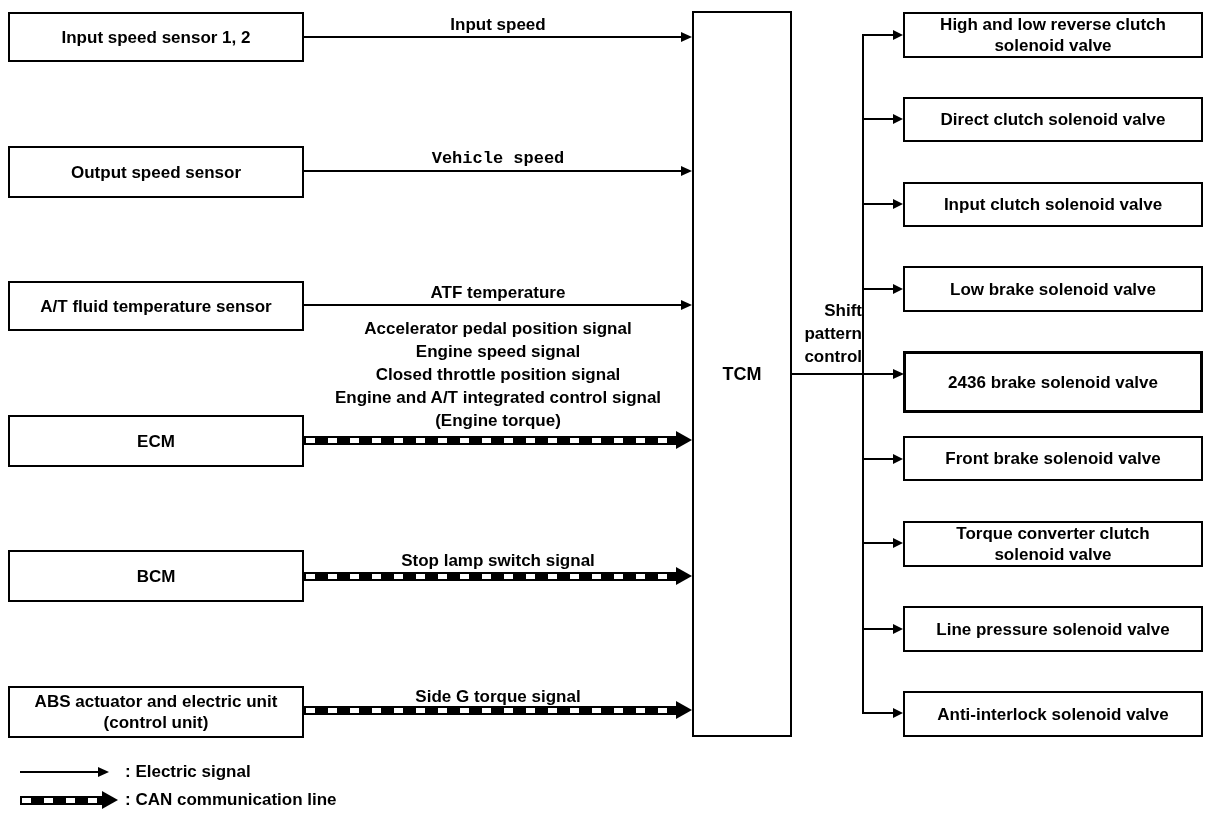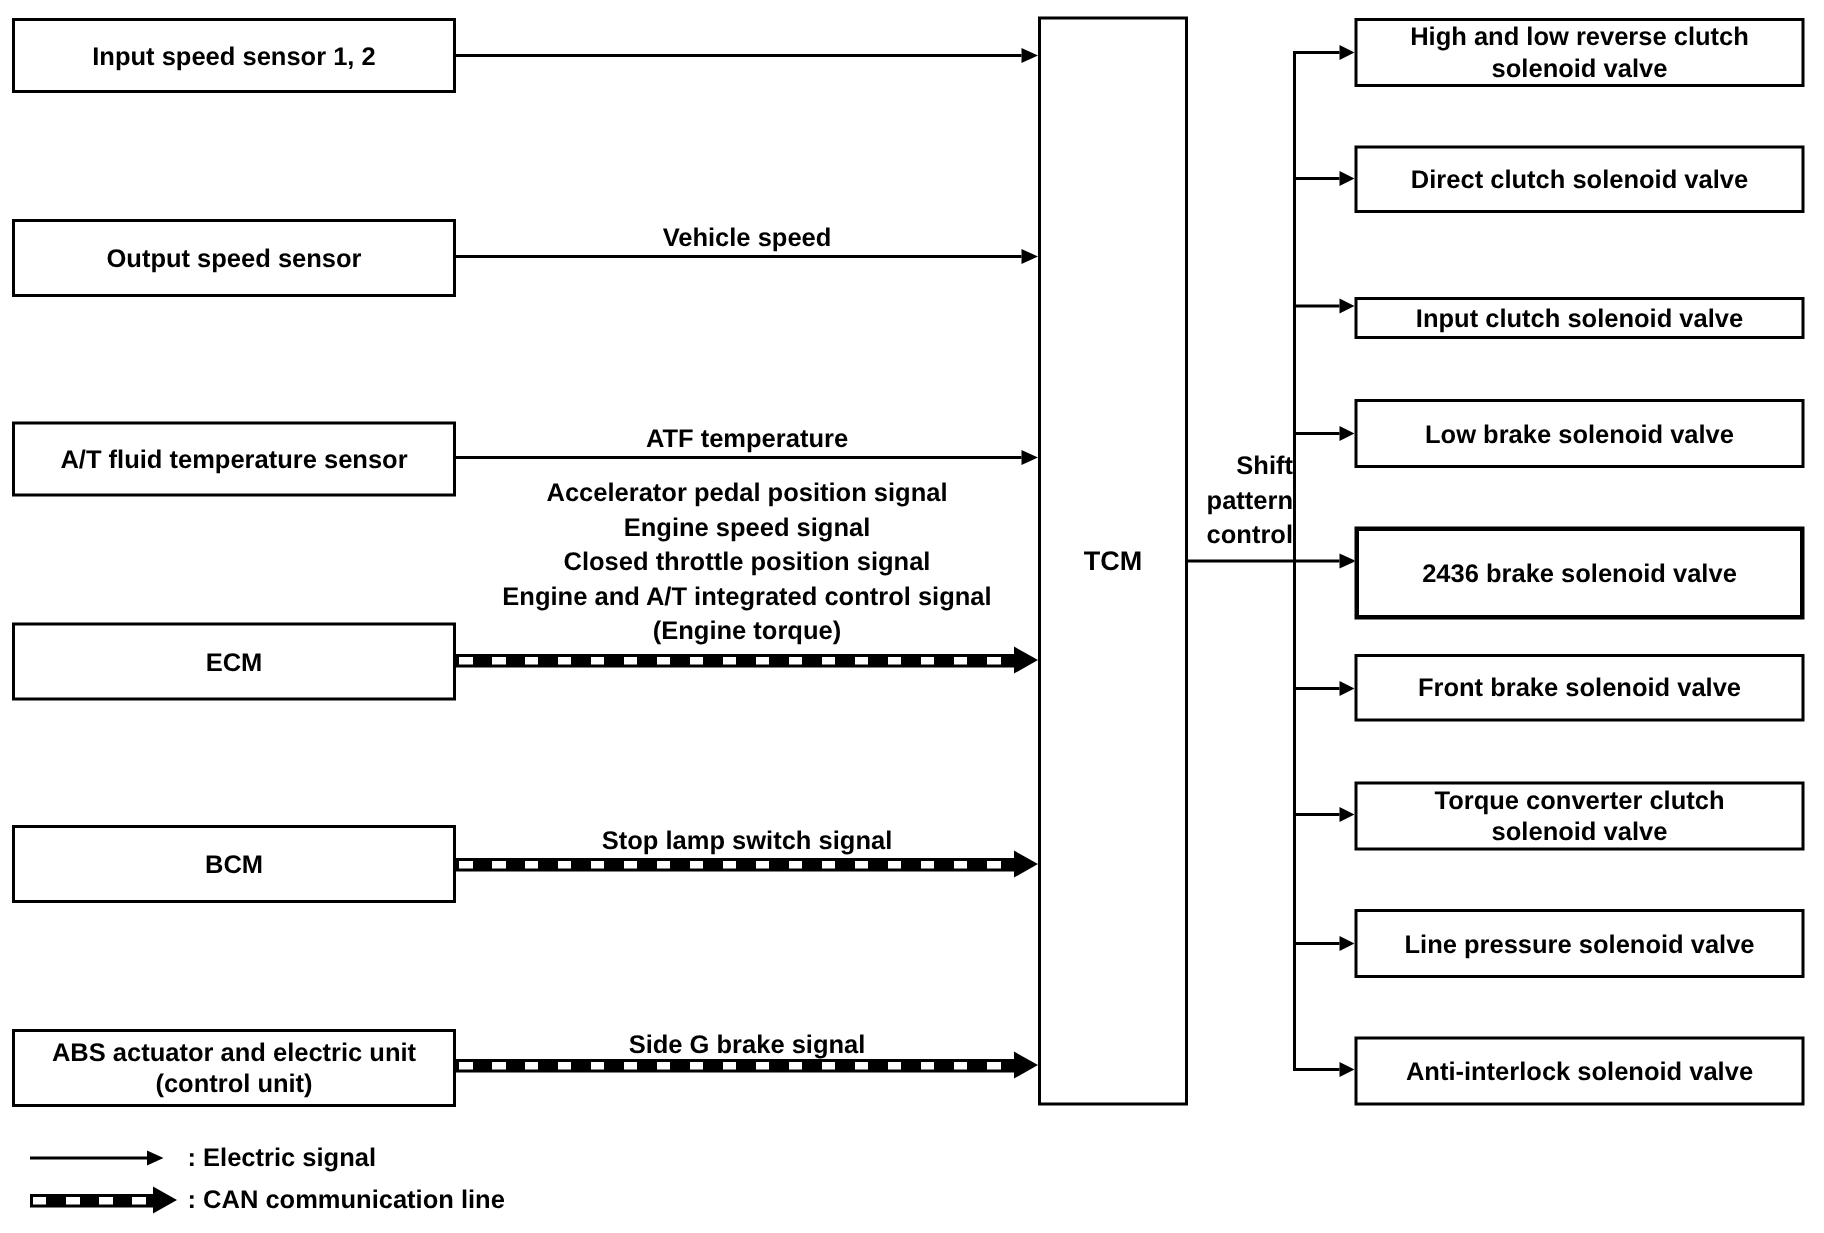--- a/index.html
+++ b/index.html
@@ -88,33 +88,34 @@
     </div>
 
   <div class="e-arrow main-e" style="top:36px;"></div>
   <div class="e-arrow main-e" style="top:170px;"></div>
   <div class="e-arrow main-e" style="top:304px;"></div>
 
   <div class="can-arrow main-can" style="top:436px;"></div>
   <div class="can-arrow main-can" style="top:572px;"></div>
   <div class="can-arrow main-can" style="top:706px;"></div>
 
-  <div class="sig-label" style="top:149px;">Vehicle speed</div>
+  <div class="sig-label" style="top:15px;">Input speed</div>
+  <div class="sig-label" style="top:149px;font-family:Liberation Mono, monospace;">Vehicle speed</div>
   <div class="sig-label" style="top:283px;">ATF temperature</div>
 
   <div class="sig-label sig-multi" style="top:317px;">
     <div>Accelerator pedal position signal</div>
     <div>Engine speed signal</div>
     <div>Closed throttle position signal</div>
     <div>Engine and A/T integrated control signal</div>
     <div>(Engine torque)</div>
   </div>
 
   <div class="sig-label" style="top:551px;">Stop lamp switch signal</div>
-  <div class="sig-label" style="top:687px;">Side G brake signal</div>
+  <div class="sig-label" style="top:687px;">Side G torque signal</div>
 
   <div class="tcm">
       <span>TCM</span>
     </div>
 
   <div class="shift-label">Shift pattern control</div>
   <div class="e-arrow" style="left:792px;top:373px;width:101px;"></div>
   <div class="vline" style="left:862px;top:35px;height:679px;"></div>
 
   <div class="branch" style="left:862px;top:34px;width:31px;"></div>
@@ -125,21 +126,21 @@
   <div class="branch" style="left:862px;top:542px;width:31px;"></div>
   <div class="branch" style="left:862px;top:628px;width:31px;"></div>
   <div class="branch" style="left:862px;top:712px;width:31px;"></div>
 
   <div class="box rbox narrow" style="top:12px;height:46px;">
       <span>High and low reverse clutch solenoid valve</span>
     </div>
   <div class="box rbox" style="top:97px;height:45px;">
       <span>Direct clutch solenoid valve</span>
     </div>
-  <div class="box rbox" style="top:182px;height:28px;margin-top:16px;">
+  <div class="box rbox" style="top:182px;height:45px;">
       <span>Input clutch solenoid valve</span>
     </div>
   <div class="box rbox" style="top:266px;height:46px;">
       <span>Low brake solenoid valve</span>
     </div>
   <div class="box rbox thick" style="top:351px;height:62px;">
       <span>2436 brake solenoid valve</span>
     </div>
   <div class="box rbox" style="top:436px;height:45px;">
       <span>Front brake solenoid valve</span>

